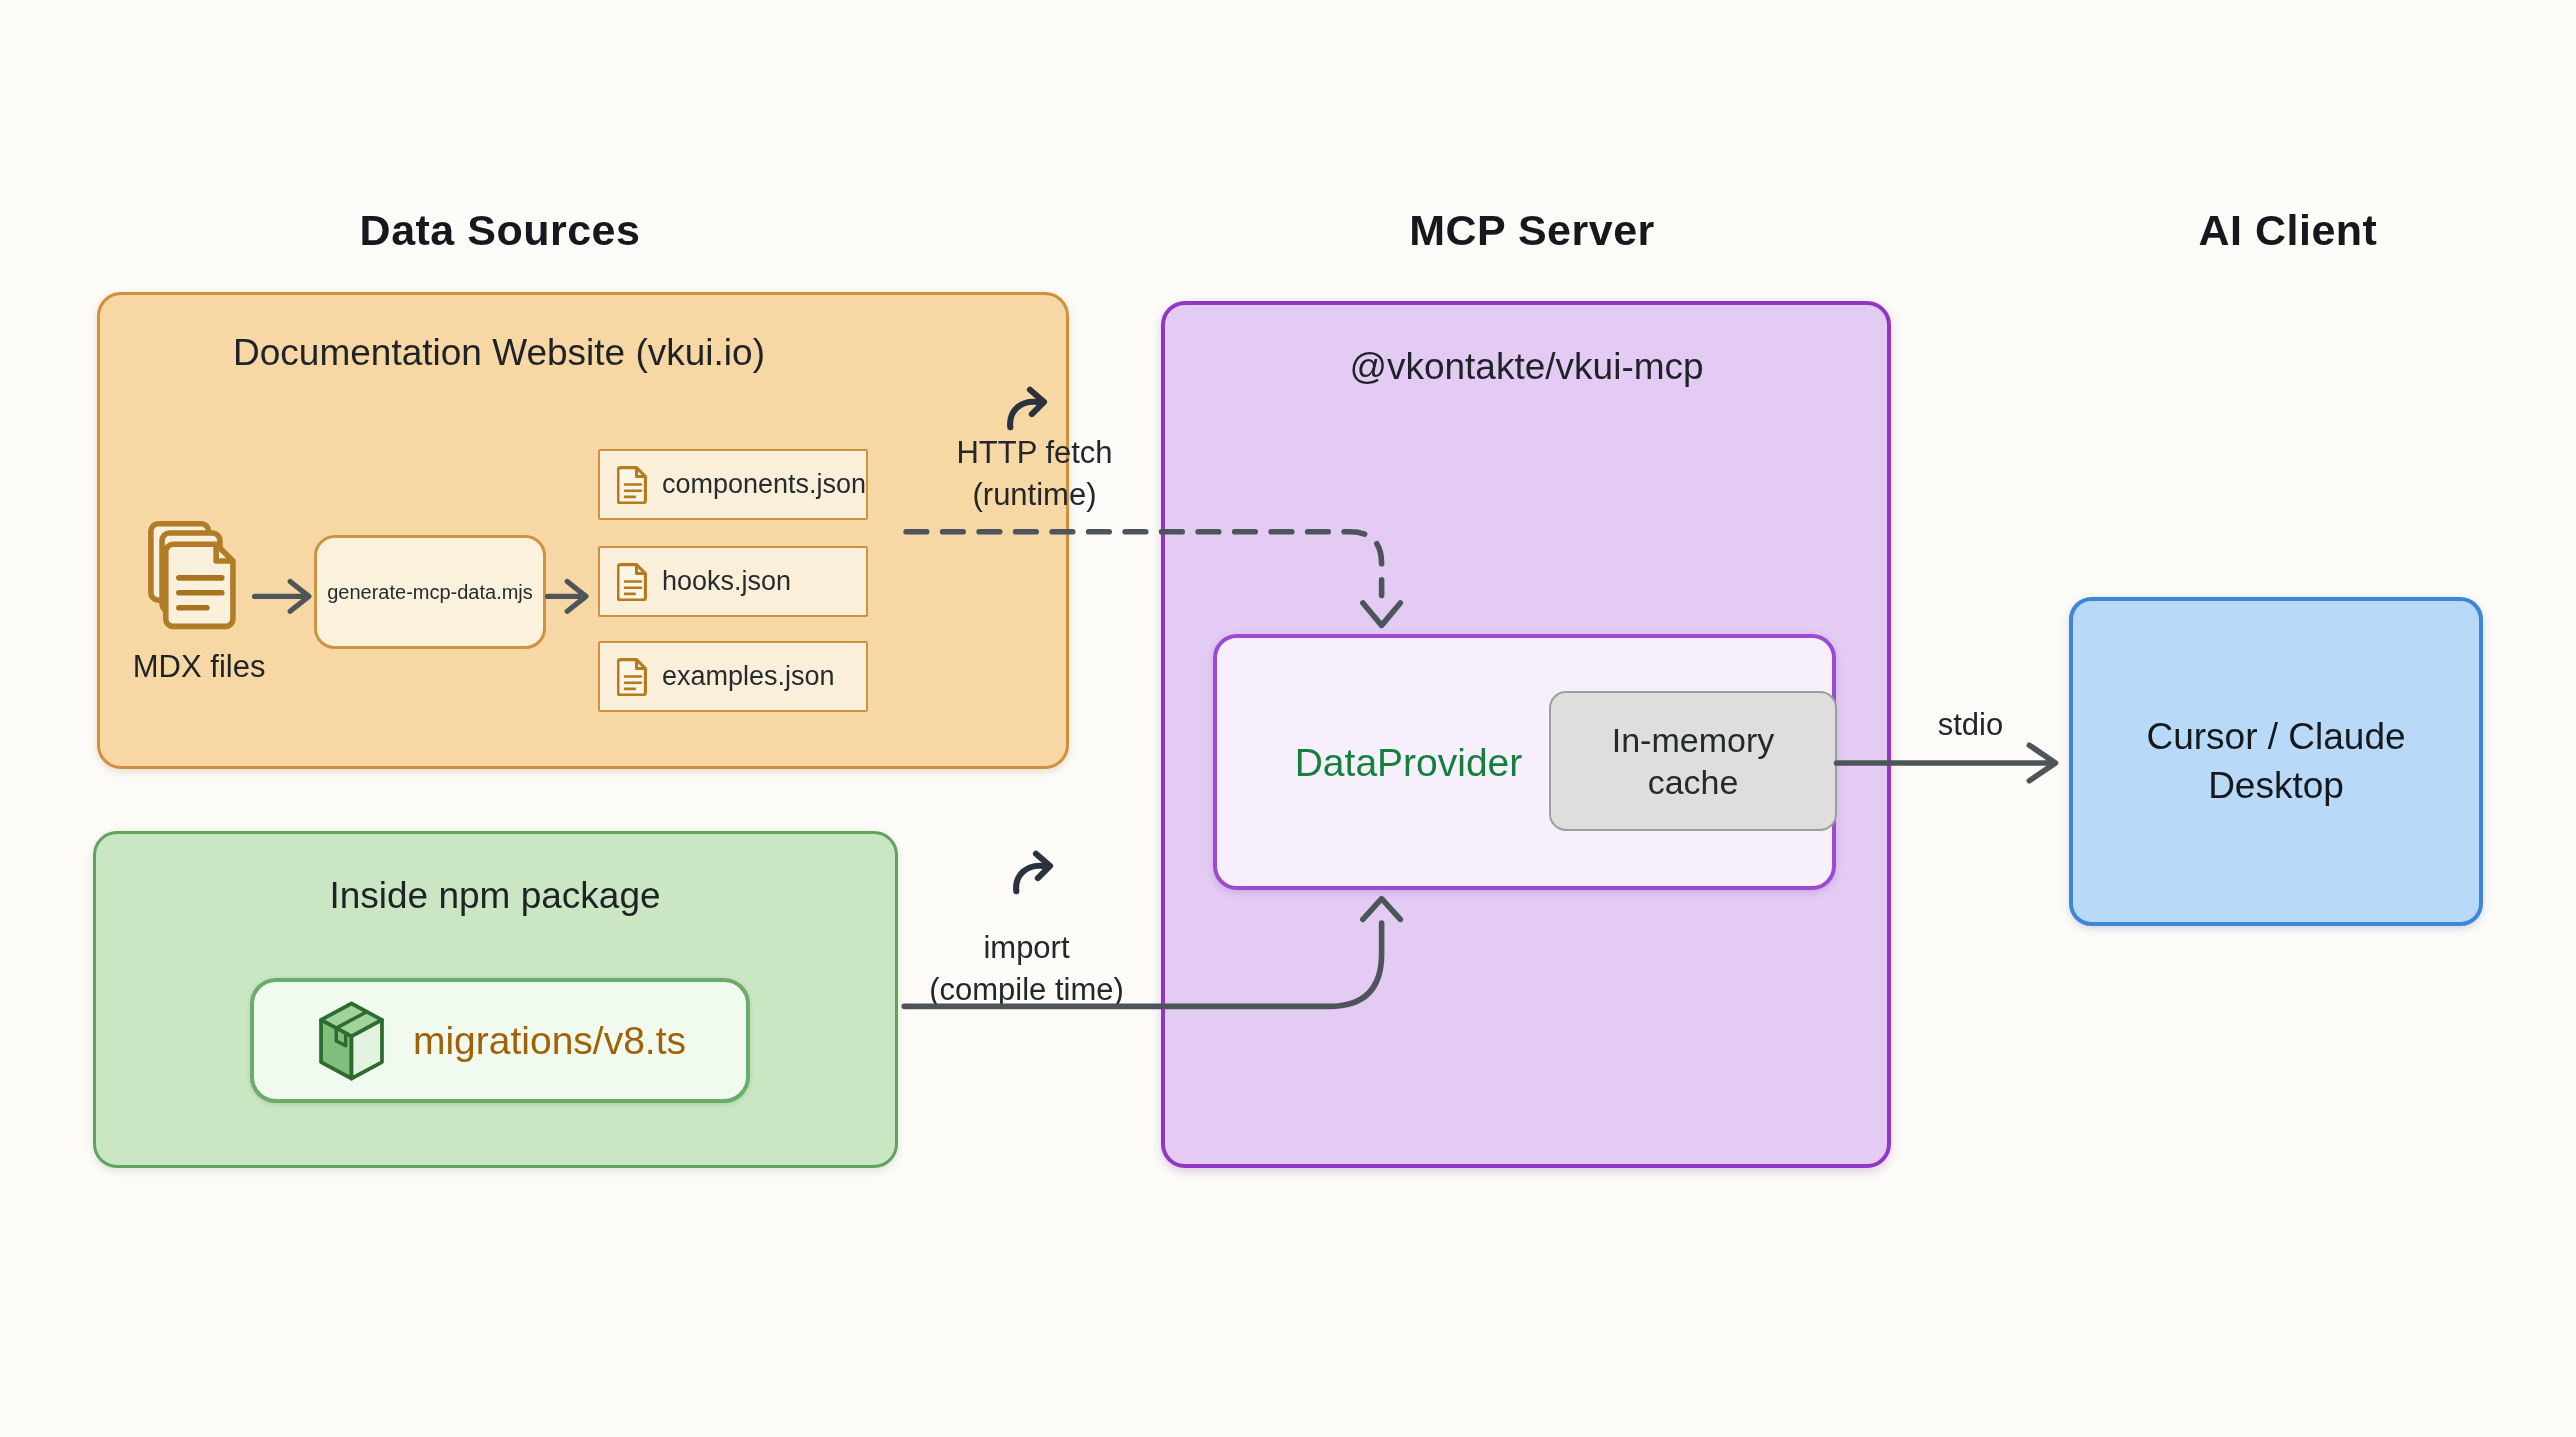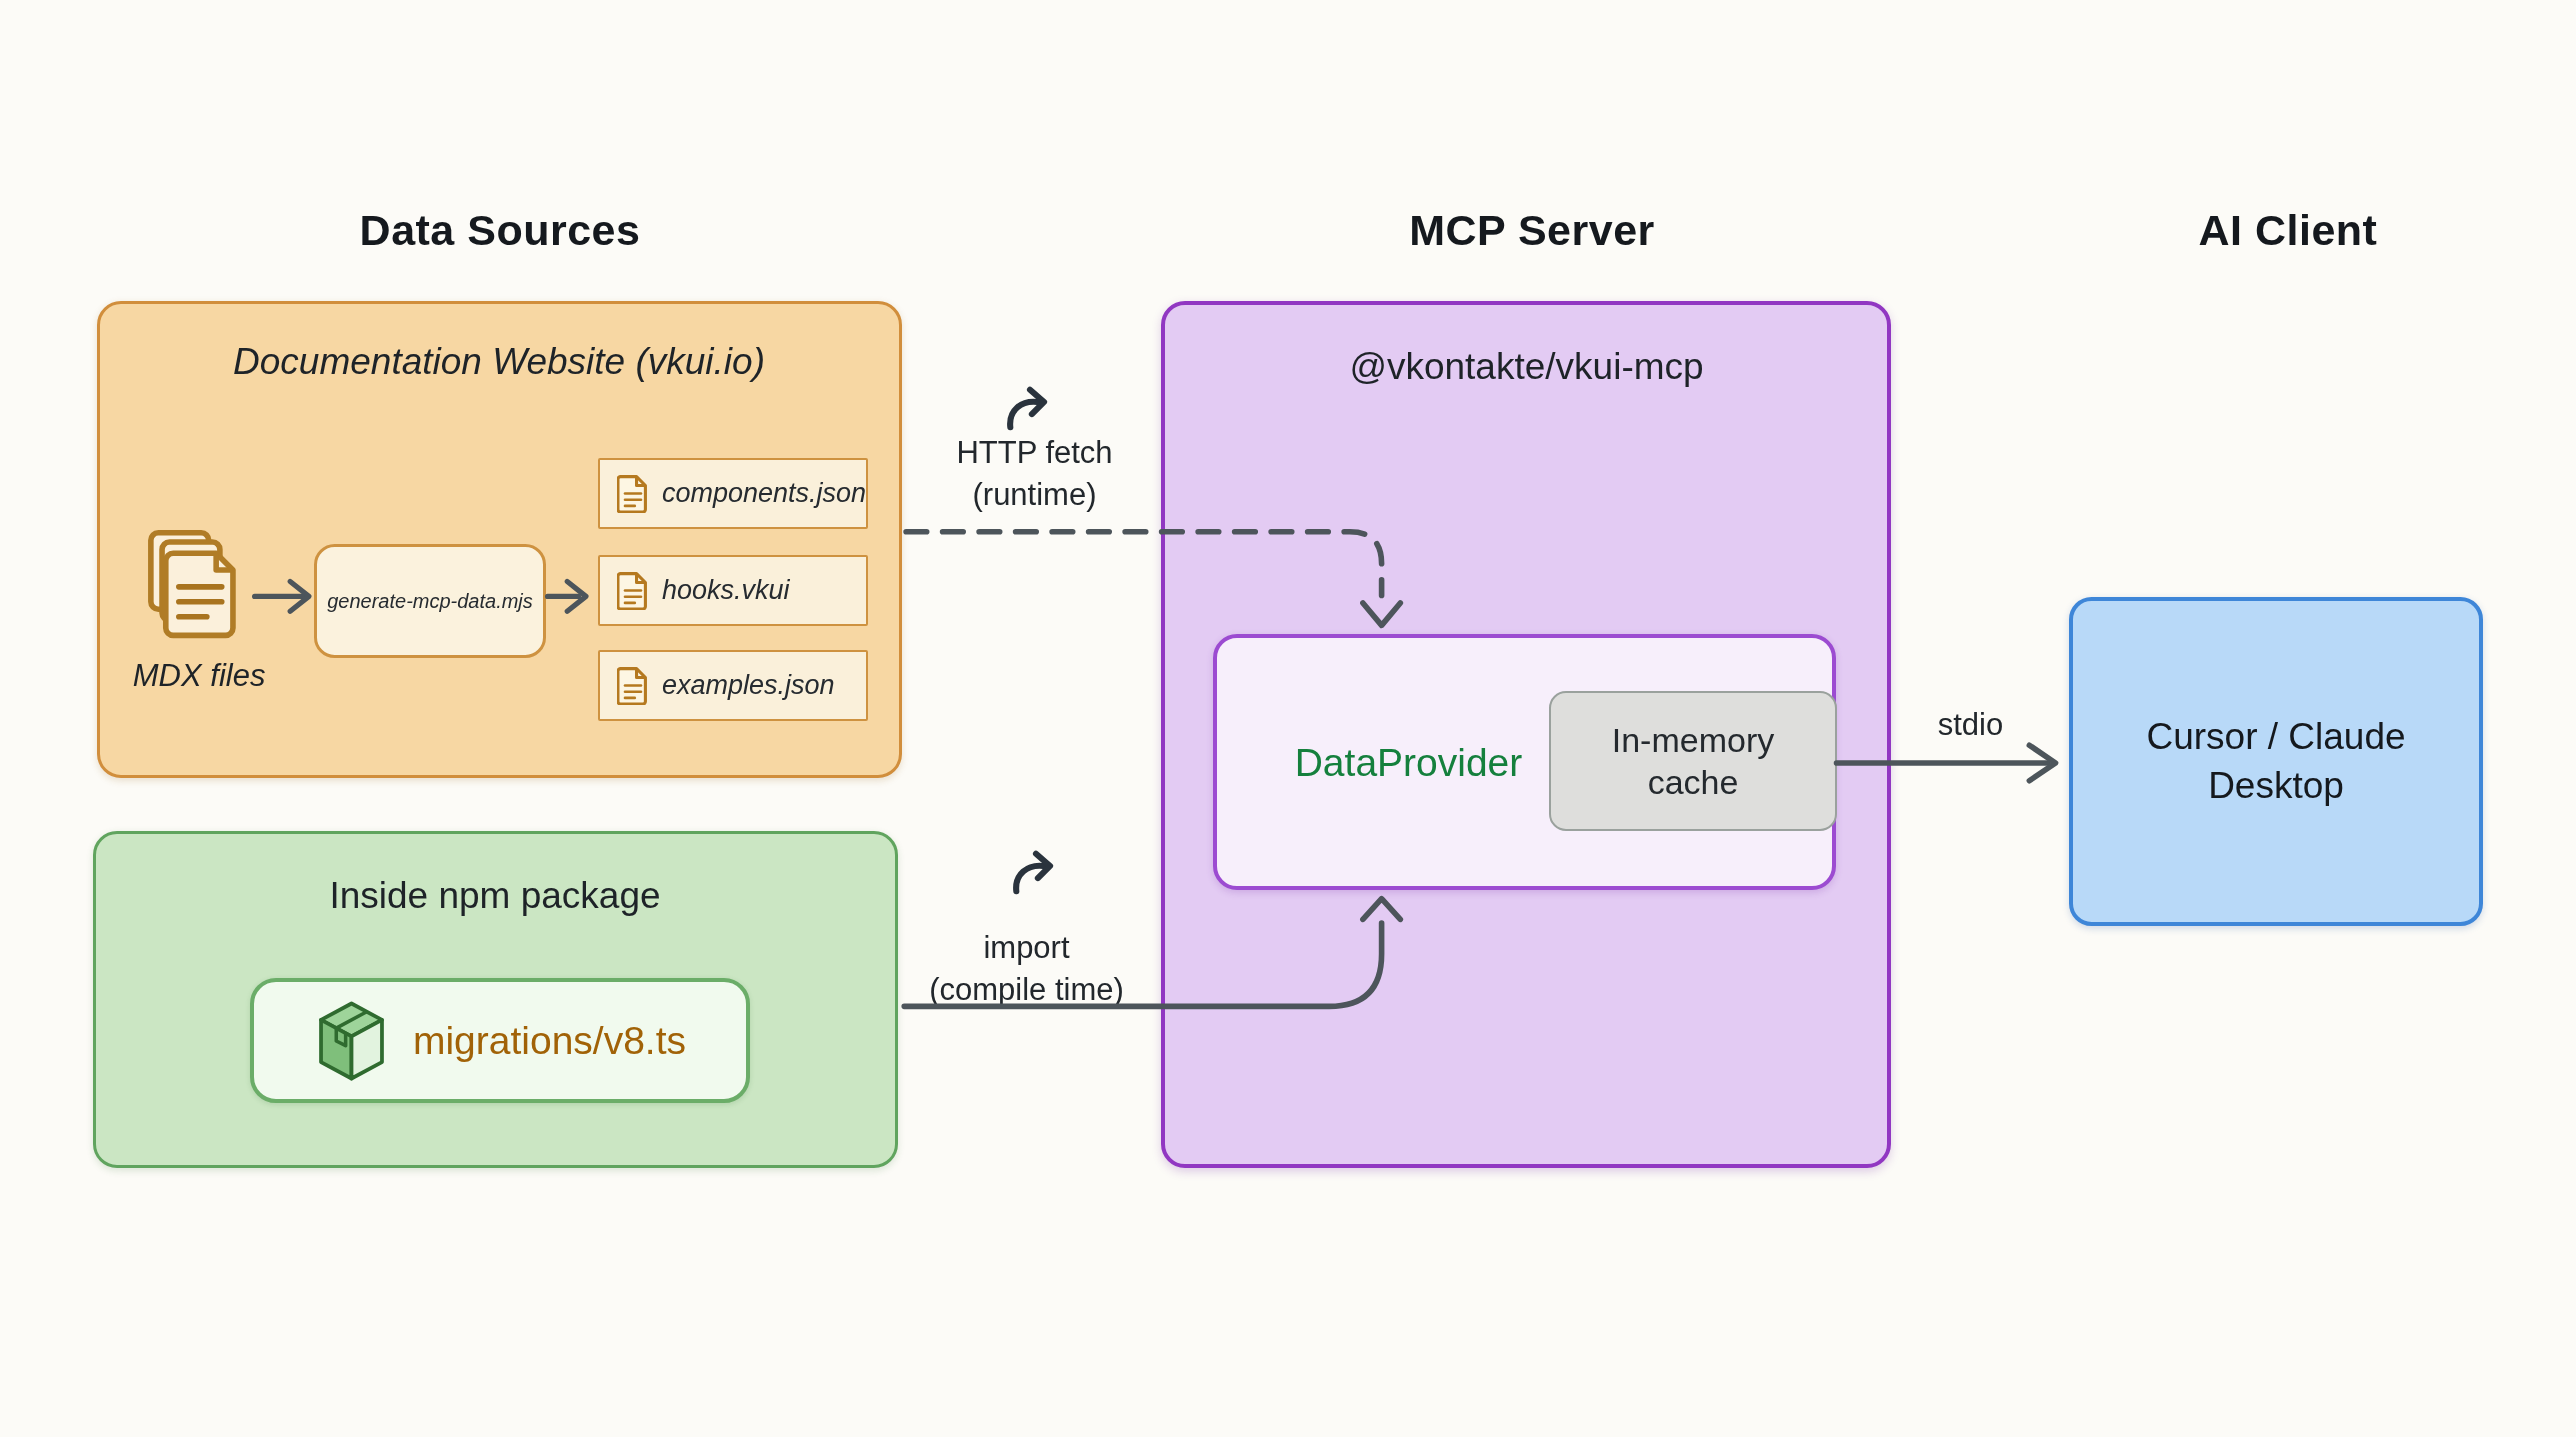--- a/index.html
+++ b/index.html
@@ -53,21 +53,21 @@
 </style>
 </head>
 <body>
 
 <div class="canvas">
 
   <div class="abs hdr" style="left:219px;top:206px;width:562px;">Data Sources</div>
   <div class="abs hdr" style="left:1251px;top:206px;width:562px;">MCP Server</div>
   <div class="abs hdr" style="left:2007px;top:206px;width:562px;">AI Client</div>
 
-  <div class="node orange" style="left:97px;top:301px;width:805px;height:477px;font-style:italic;">
+  <div class="node orange" style="left:97px;top:292px;width:972px;height:477px;">
     <div class="abs node-title" style="left:19px;top:37px;width:760px;">Documentation Website (vkui.io)</div>
 
     <div class="abs" style="left:45px;top:225px;width:105px;height:125px;">
       <svg width="105" height="125" viewBox="0 0 112 134">
         <g fill="#FBF0DB" stroke="#B07C26" stroke-width="6" stroke-linejoin="round">
           <rect x="6" y="4" width="62" height="82" rx="8"></rect>
           <rect x="18" y="14" width="62" height="84" rx="8"></rect>
           <path d="M30 26 h46 l18 18 v62 a8 8 0 0 1 -8 8 h-56 a8 8 0 0 1 -8 -8 v-72 a8 8 0 0 1 8 -8 z"></path>
           <path d="M76 26 v18 h18" fill="none"></path>
         </g>
@@ -103,21 +103,21 @@
         <svg width="32" height="39" viewBox="0 0 36 44">
             <path d="M4 3 h18 l10 10 v27 a3 3 0 0 1 -3 3 h-25 a3 3 0 0 1 -3 -3 v-34 a3 3 0 0 1 3 -3 z" fill="#FDF6E3" stroke="#B5791F" stroke-width="3.5" stroke-linejoin="round"></path>
             <path d="M22 3 v10 h10" fill="none" stroke="#B5791F" stroke-width="3.5" stroke-linejoin="round"></path>
             <g stroke="#B5791F" stroke-width="3" stroke-linecap="round">
               <line x1="9" y1="22" x2="27" y2="22"></line>
               <line x1="9" y1="29" x2="27" y2="29"></line>
               <line x1="9" y1="36" x2="20" y2="36"></line>
             </g>
           </svg>
       </span>
-      <span class="chip-text">hooks.vkui</span>
+      <span class="chip-text">hooks.json</span>
     </div>
     <div class="chip" style="left:498px;top:346px;width:270px;height:71px;">
       <span style="display:flex;">
         <svg width="32" height="39" viewBox="0 0 36 44">
             <path d="M4 3 h18 l10 10 v27 a3 3 0 0 1 -3 3 h-25 a3 3 0 0 1 -3 -3 v-34 a3 3 0 0 1 3 -3 z" fill="#FDF6E3" stroke="#B5791F" stroke-width="3.5" stroke-linejoin="round"></path>
             <path d="M22 3 v10 h10" fill="none" stroke="#B5791F" stroke-width="3.5" stroke-linejoin="round"></path>
             <g stroke="#B5791F" stroke-width="3" stroke-linecap="round">
               <line x1="9" y1="22" x2="27" y2="22"></line>
               <line x1="9" y1="29" x2="27" y2="29"></line>
               <line x1="9" y1="36" x2="20" y2="36"></line>

